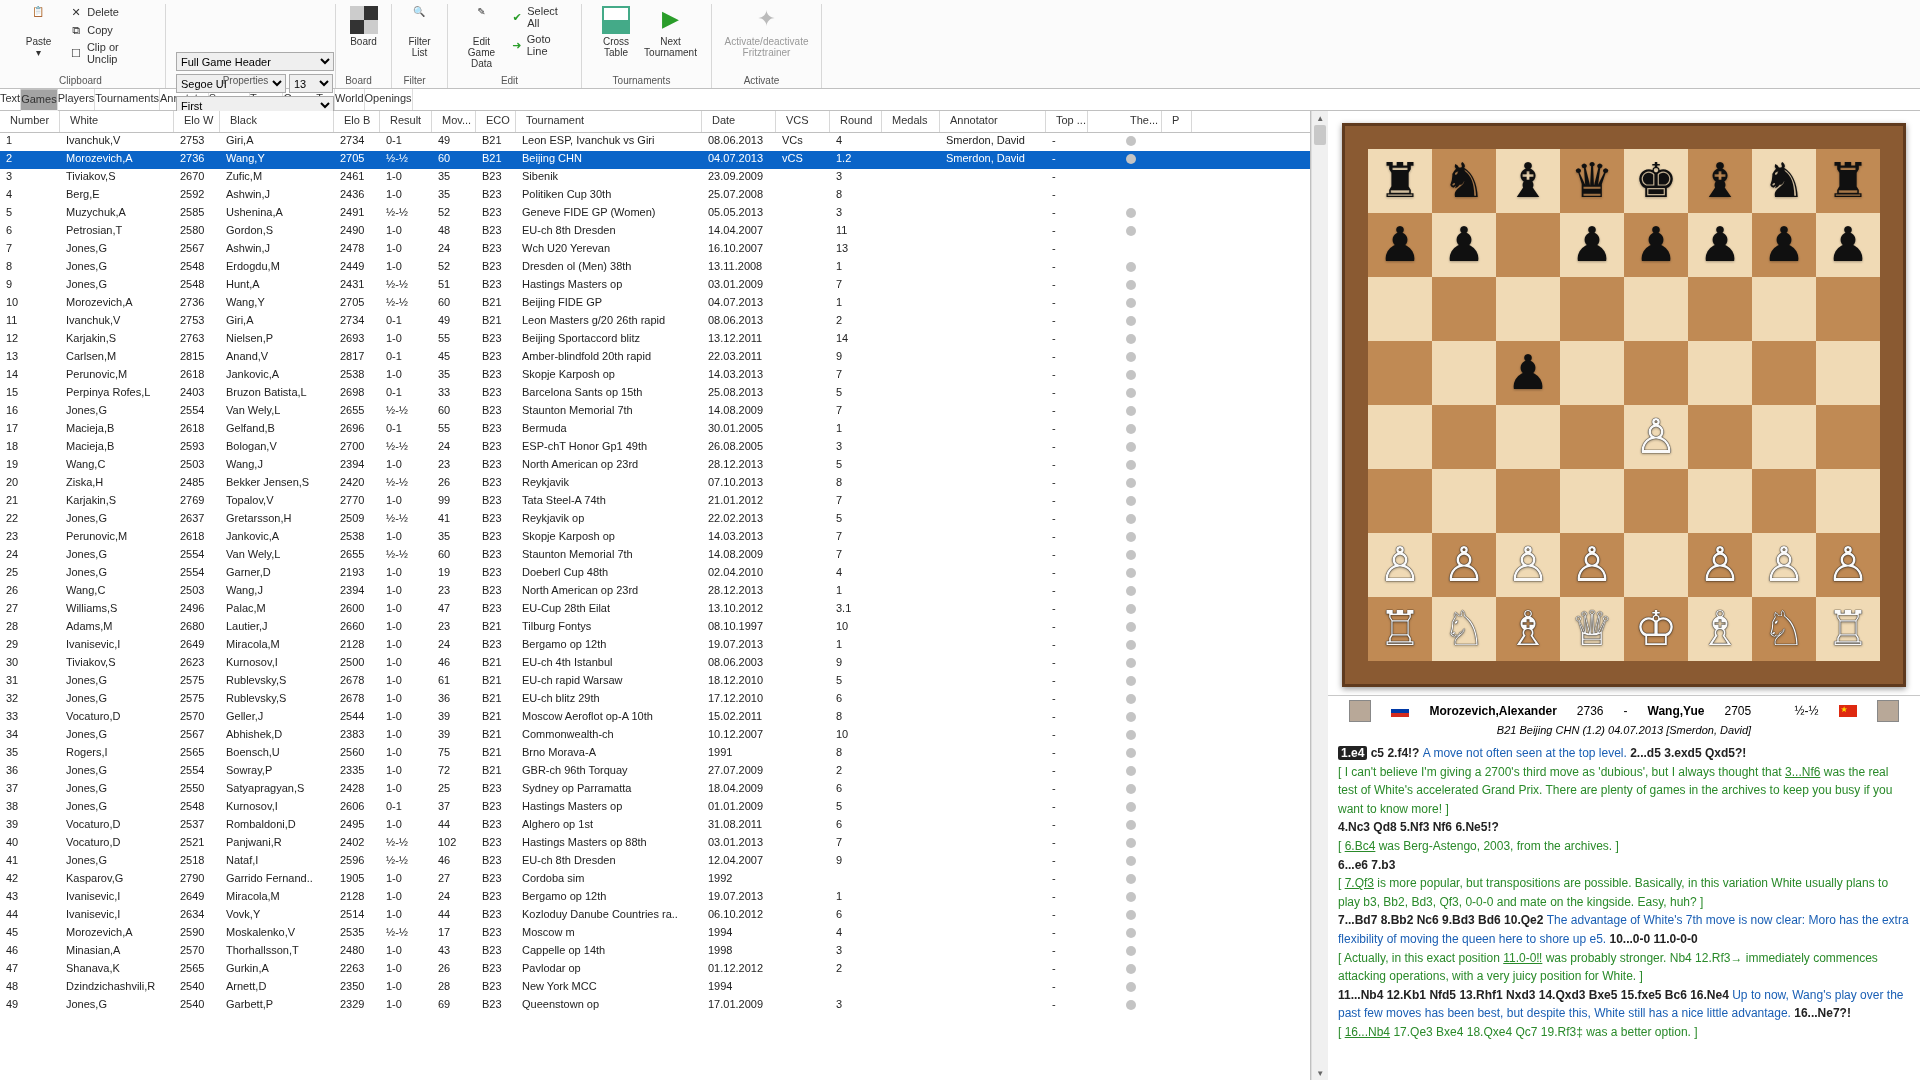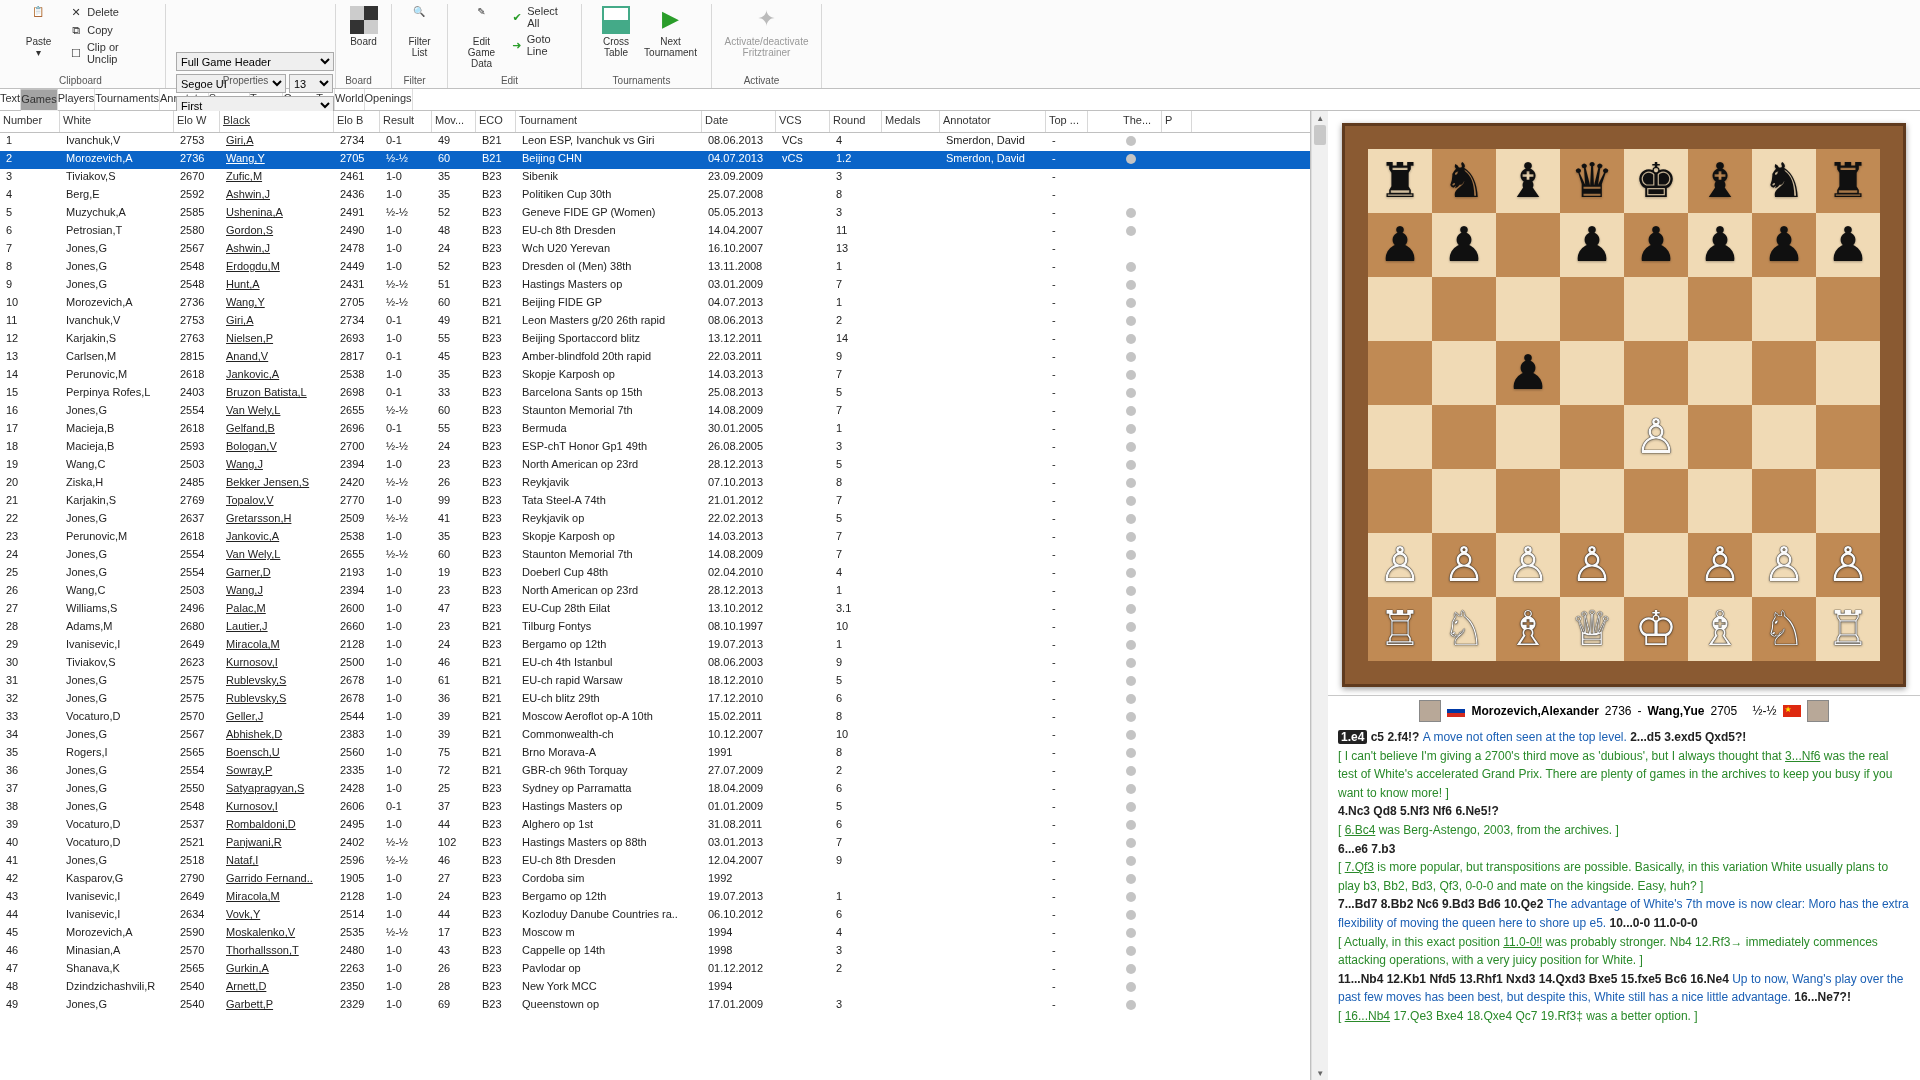--- a/index.html
+++ b/index.html
@@ -26,40 +26,40 @@
 .main { display:flex; height:969px; }
 .left { width:1335px; position:relative; border-right:1px solid #c0c0c0;}
 .scrollbar { width:17px; background:#f0f0f0; border-left:1px solid #ddd; position:relative;}
 .sb-thumb { position:absolute; left:2px; right:2px; top:14px; height:20px; background:#c8c8c8; border-radius:2px;}
 .sb-btn { position:absolute; left:0; right:0; height:14px; display:flex; align-items:center; justify-content:center; color:#666; font-size:8px; cursor:pointer;}
 .sb-btn:last-child{bottom:0;}
 .right { flex:1; display:flex; flex-direction:column; background:#fff;}
 
 
 .grid-head { height:22px; display:flex; border-bottom:1px solid #c0c0c0; background:#fff; font-size:11px; }
-.grid-head > div { padding:3px 3px; border-right:1px solid #d8d8d8; overflow:hidden; white-space:nowrap; color:#333; cursor:pointer;}
+.grid-head > div { padding:3px 10px; border-right:1px solid #d8d8d8; overflow:hidden; white-space:nowrap; color:#333; cursor:pointer;}
 .grid-body { overflow:hidden; }
 .row { height:18px; display:flex; font-size:11px; color:#222; white-space:nowrap; cursor:pointer;}
 .row > div { padding:1px 6px; overflow:hidden; }
 .row.sel { background:#0a64c8; color:#fff; }
-.c-num{width:60px;} .c-white{width:114px;} .c-elow{width:46px;} .c-black{width:114px;text-decoration:underline;} .c-elob{width:46px;}
+.c-num{width:60px;} .c-white{width:114px;} .c-elow{width:46px;} .c-black{width:114px;} .c-elob{width:46px;}
 .c-res{width:52px;} .c-mov{width:44px;} .c-eco{width:40px;} .c-tourn{width:186px;} .c-date{width:74px;}
 .c-vcs{width:54px;} .c-rnd{width:52px;} .c-med{width:58px;} .c-ann{width:106px;} .c-top{width:42px;} .c-the{width:42px;margin-left:32px;} .c-p{width:30px;}
 .the-dot{display:inline-block;width:10px;height:10px;border-radius:50%;background:#c4c4c4;margin-top:2px;}
 
 
 .board-wrap { padding:12px 14px 8px; }
 .board { width:564px; height:564px; position:relative; background:#8a5a32; padding:26px; box-shadow:inset 0 0 0 3px #5f3a1e,0 2px 6px rgba(0,0,0,.4);}
 .board-inner { width:512px; height:512px; display:grid; grid-template-columns:repeat(8,1fr); grid-template-rows:repeat(8,1fr);}
 .sq { display:flex; align-items:center; justify-content:center; font-size:48px; line-height:1; }
 .sq.l{background:#f0dab5;} .sq.d{background:#c08a54;}
 .sq span{filter:drop-shadow(0 1px 1px rgba(0,0,0,.3));}
 
 
-.game-head { padding:4px 19px 2px; border-top:1px solid #c8c8c8; font-size:12px; display:flex; align-items:center; gap:6px; justify-content:center;}
+.game-head { padding:4px 19px 2px; border-top:1px solid #c8c8c8; font-size:12px; display:flex; align-items:center; gap:20px; justify-content:center;}
 .flag{width:18px;height:12px;display:inline-block;}
 .flag.ru{background:linear-gradient(#fff 33%,#0039a6 33%,#0039a6 66%,#d52b1e 66%);}
 .flag.cn{background:#de2910;position:relative;}
 .flag.cn::after{content:'★';color:#ffde00;font-size:8px;position:absolute;left:2px;top:0;}
 .avatar{width:22px;height:22px;background:#b8a898;border:1px solid #888;}
 .game-sub { text-align:center; font-style:italic; font-size:11px; padding-bottom:4px;}
 .notation { padding:4px 10px 8px; font-size:12px; line-height:1.55; color:#222; overflow:auto; flex:1;}
 .mv{font-weight:bold;} .mvh{background:#222;color:#fff;padding:0 3px;border-radius:2px;}
 .ann{color:#1a5fb4;} .sub{color:#2a8a2a;}
 .open-bar{border-top:1px solid #c8c8c8;padding:3px 10px;font-size:11px;color:#444;}
@@ -1286,16 +1286,17 @@
       <span class="avatar"></span>
       <span class="flag ru"></span>
       <b>Morozevich,Alexander</b>
       <span>2736</span> -
       <b>Wang,Yue</b>
       <span>2705</span>
       &nbsp;<span>½-½</span>
       <span class="flag cn"></span>
       <span class="avatar"></span>
     </div>
+    <div class="game-sub">B21 Beijing CHN (1.2) 04.07.2013 [Smerdon, David]</div>
 
     <div class="notation" id="notation"><span class="mvh mv">1.e4</span><span class="mv"> c5  2.f4!? </span><span class="ann">A move not often seen at the top level.</span><span class="mv">  2...d5  3.exd5  Qxd5?!</span><br><span class="sub">[ I can't believe I'm giving a 2700's third move as 'dubious', but I always thought that </span><span class="sub" style="text-decoration:underline;">3...Nf6</span><span class="sub"> was the real test of White's accelerated Grand Prix. There are plenty of games in the archives to keep you busy if you want to know more! ]</span><br><span class="mv">4.Nc3  Qd8  5.Nf3  Nf6  6.Ne5!?</span><br><span class="sub">[ </span><span class="sub" style="text-decoration:underline;">6.Bc4</span><span class="sub"> was Berg-Astengo, 2003, from the archives. ]</span><br><span class="mv">6...e6  7.b3</span><br><span class="sub">[ </span><span class="sub" style="text-decoration:underline;">7.Qf3</span><span class="sub"> is more popular, but transpositions are possible. Basically, in this variation White usually plans to play b3, Bb2, Bd3, Qf3, 0-0-0 and mate on the kingside. Easy, huh? ]</span><br><span class="mv">7...Bd7  8.Bb2  Nc6  9.Bd3  Bd6  10.Qe2 </span><span class="ann">The advantage of White's 7th move is now clear: Moro has the extra flexibility of moving the queen here to shore up e5.</span><span class="mv">  10...0-0  11.0-0-0</span><br><span class="sub">[ Actually, in this exact position </span><span class="sub" style="text-decoration:underline;">11.0-0‼</span><span class="sub"> was probably stronger.  Nb4  12.Rf3→ immediately commences attacking operations, with a very juicy position for White. ]</span><br><span class="mv">11...Nb4  12.Kb1  Nfd5  13.Rhf1  Nxd3  14.Qxd3  Bxe5  15.fxe5  Bc6  16.Ne4 </span><span class="ann">Up to now, Wang's play over the past few moves has been best, but despite this, White still has a nice little advantage.</span><span class="mv">  16...Ne7?!</span><br><span class="sub">[ </span><span class="sub" style="text-decoration:underline;">16...Nb4</span><span class="sub">  17.Qe3  Bxe4  18.Qxe4  Qc7  19.Rf3‡ was a better option. ]</span></div>
   </div>
 </div>
 
 </body></html>

